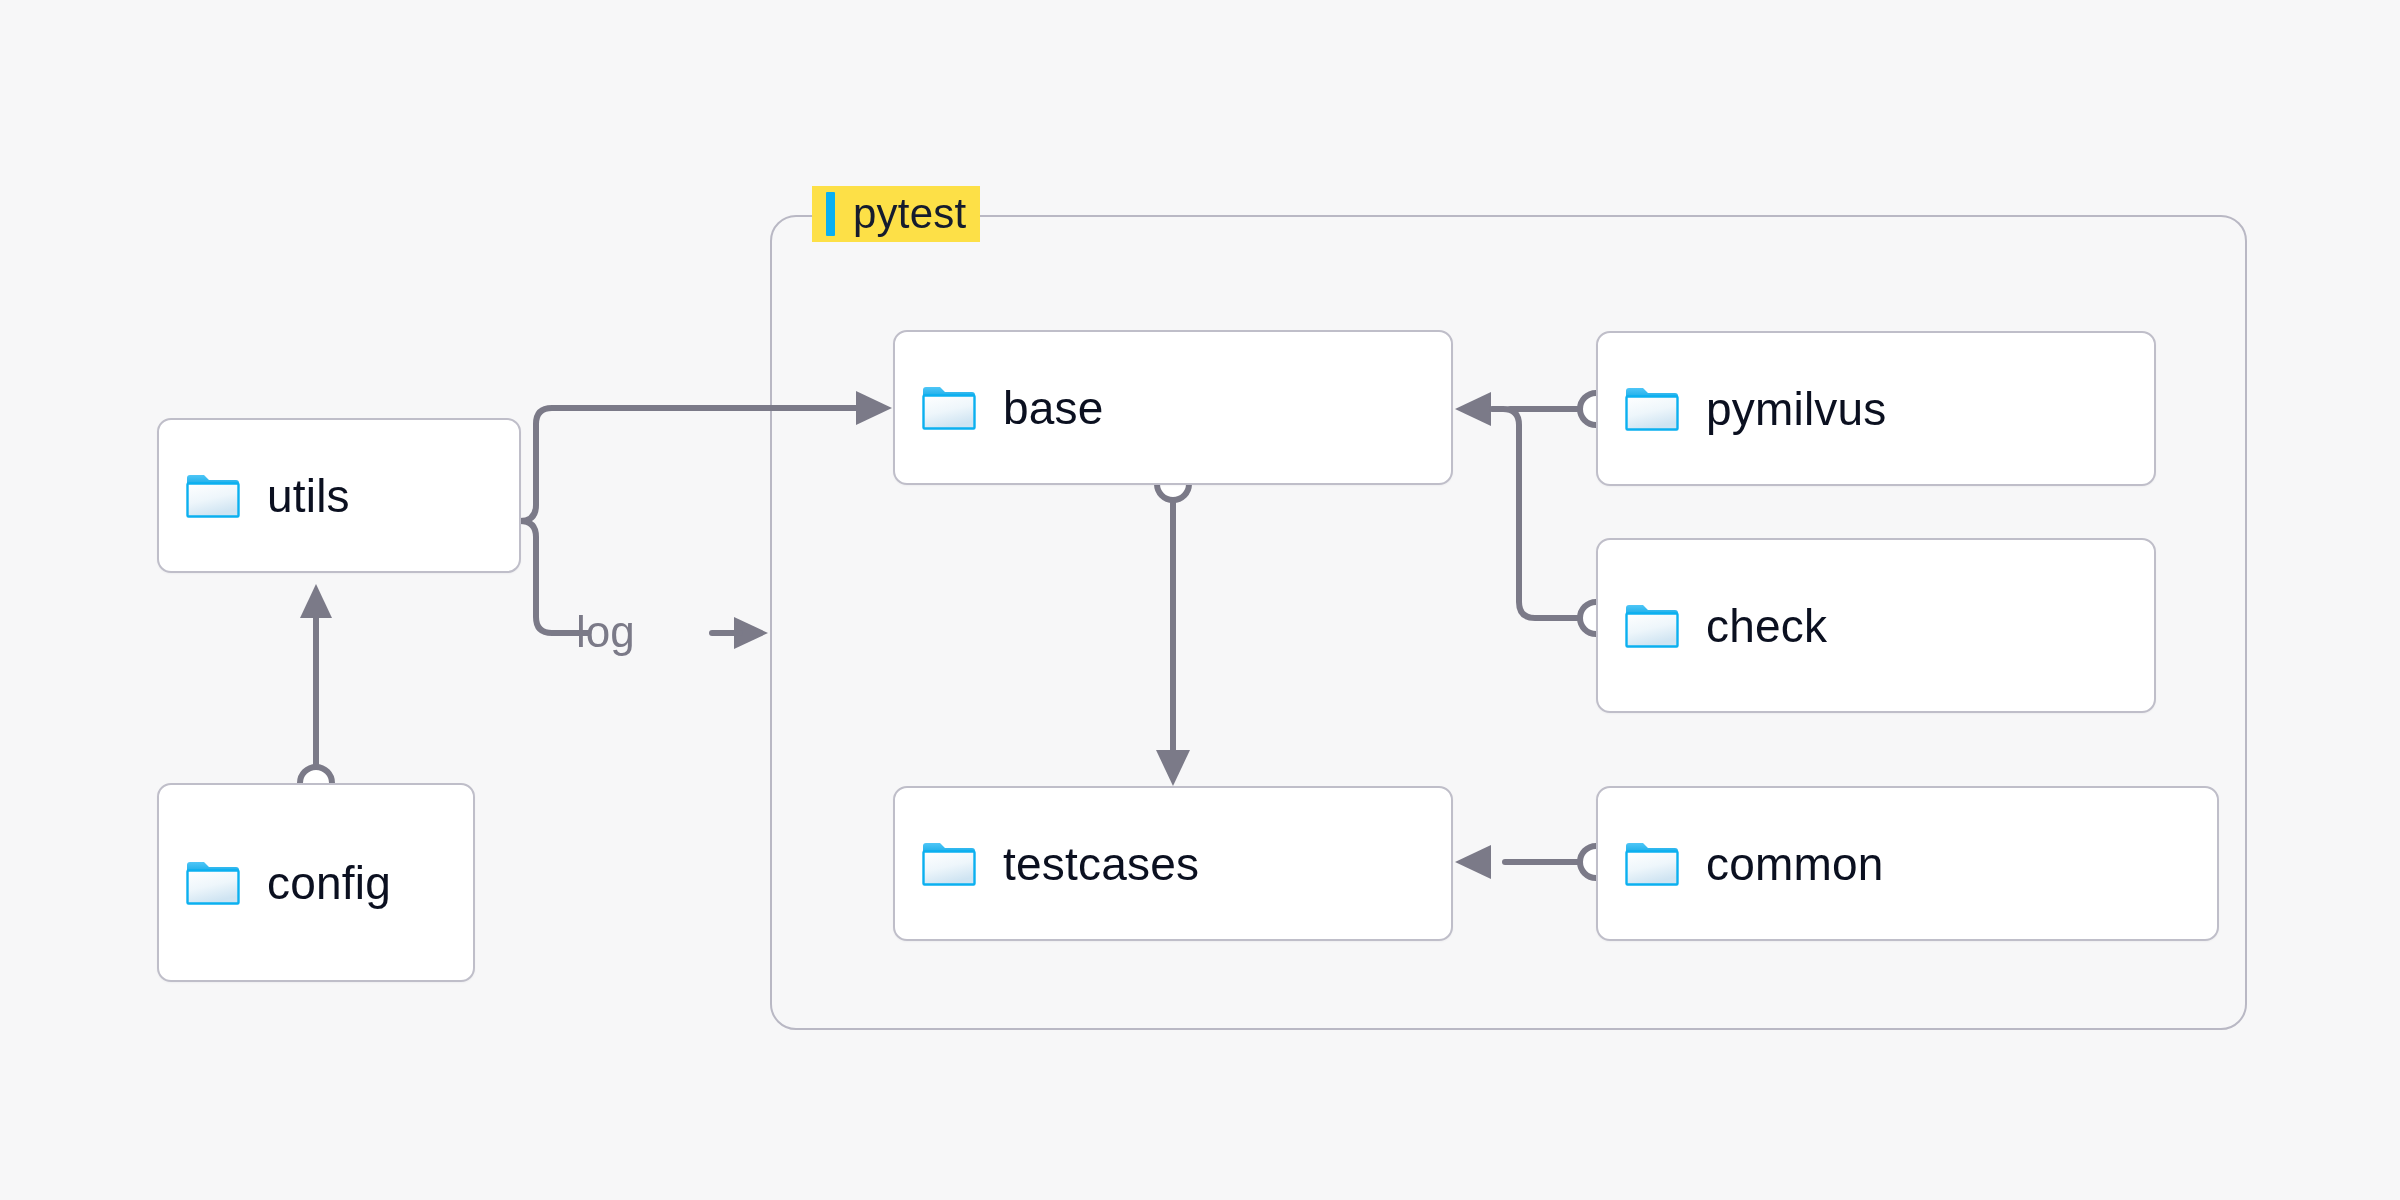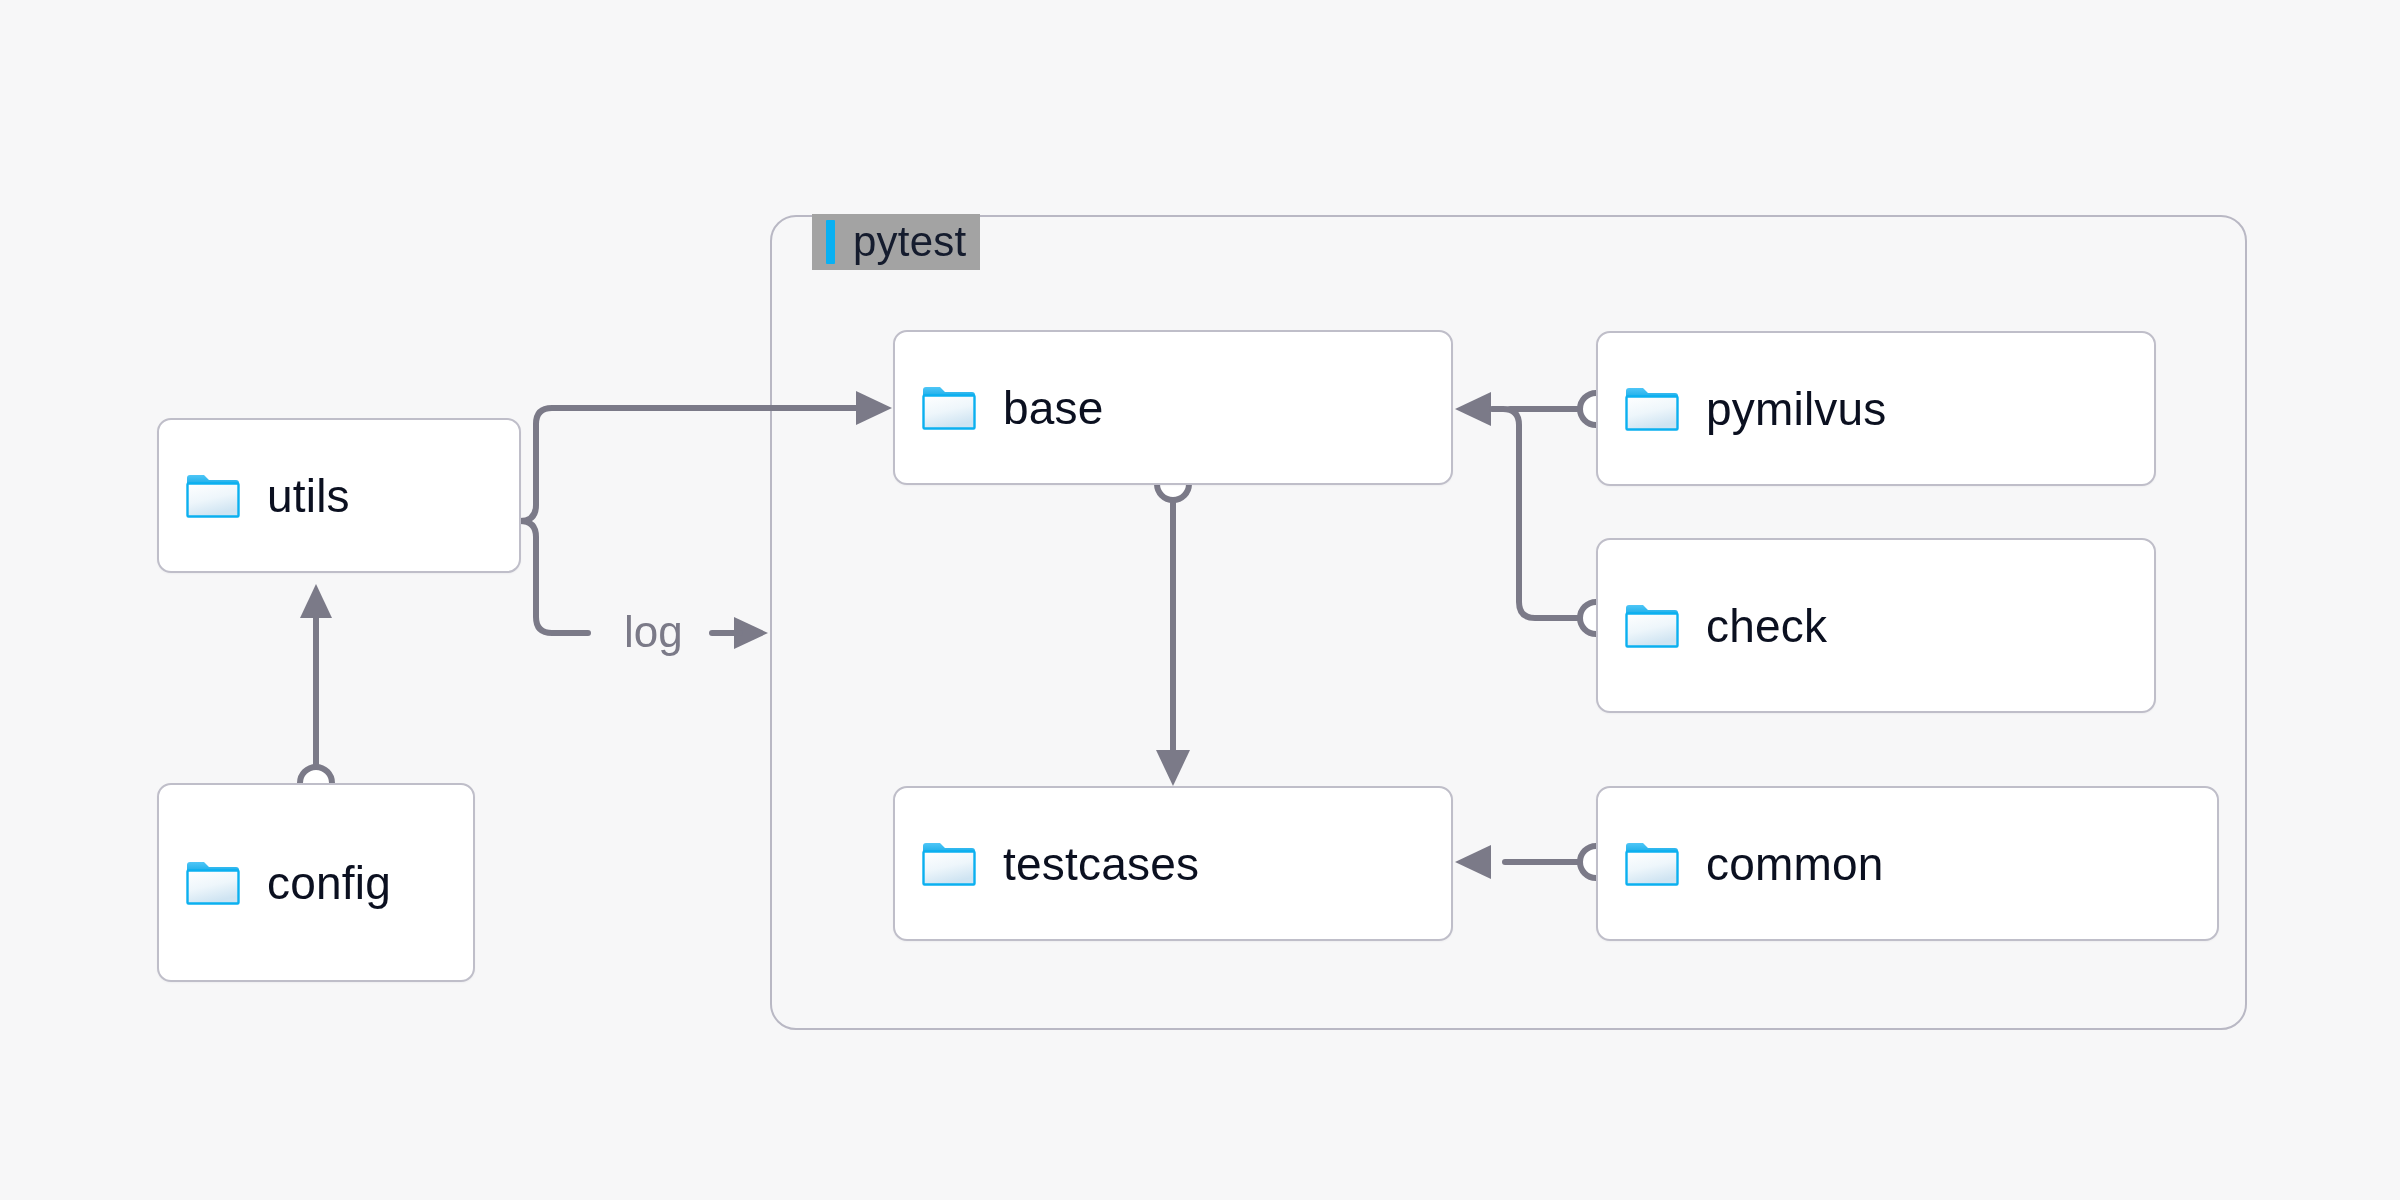--- a/index.html
+++ b/index.html
@@ -22,24 +22,23 @@
     border: 2px solid #b9b8c4;
     border-radius: 26px;
     background: transparent;
     box-sizing: border-box;
   }
   .group-label-wrap {
     position: absolute;
     display: flex;
     align-items: center;
     gap: 18px;
-    background: #a3a3a3;
+    background: #fde047;
     padding: 0 14px;
     height: 56px;
-    margin-top: 28px;
   }
   .group-accent-bar {
     width: 9px;
     height: 44px;
     background: #09b0f2;
     border-radius: 1px;
   }
   .group-label-text {
     font-size: 42px;
     color: #151c2e;
@@ -172,21 +171,21 @@
       <path class="edge-path" d="M 1579,862 L 1505,862"></path>
       <circle class="edge-dot" cx="1596" cy="862" r="16"></circle>
       <path class="edge-arrow" d="M 1455,862 L 1491,845 L 1491,879 Z"></path>
     </g>
 
     <g>
       <circle class="edge-dot" cx="473" cy="521" r="16"></circle>
     </g>
   </svg>
 
-  <div class="edge-label" style="left:624px; top:607px;">log</div>
+  <div class="edge-label" style="left:576px; top:607px;">log</div>
 
   <div class="node" style="left:157px; top:418px; width:364px; height:155px;">
     <div class="node-inner">
       <svg class="folder-icon" viewBox="0 0 56 46">
         <path d="M2,10 L2,5 Q2,2 5,2 L19,2 L24,7 L51,7 Q54,7 54,10 L54,12 L2,12 Z" fill="url(#folderTab)"></path>
         <rect x="2.5" y="10.5" width="51" height="33" rx="1" fill="url(#folderBody)" stroke="#0bb0f0" stroke-width="2.4"></rect>
       </svg>
       <span class="node-label">utils</span>
     </div>
   </div>

